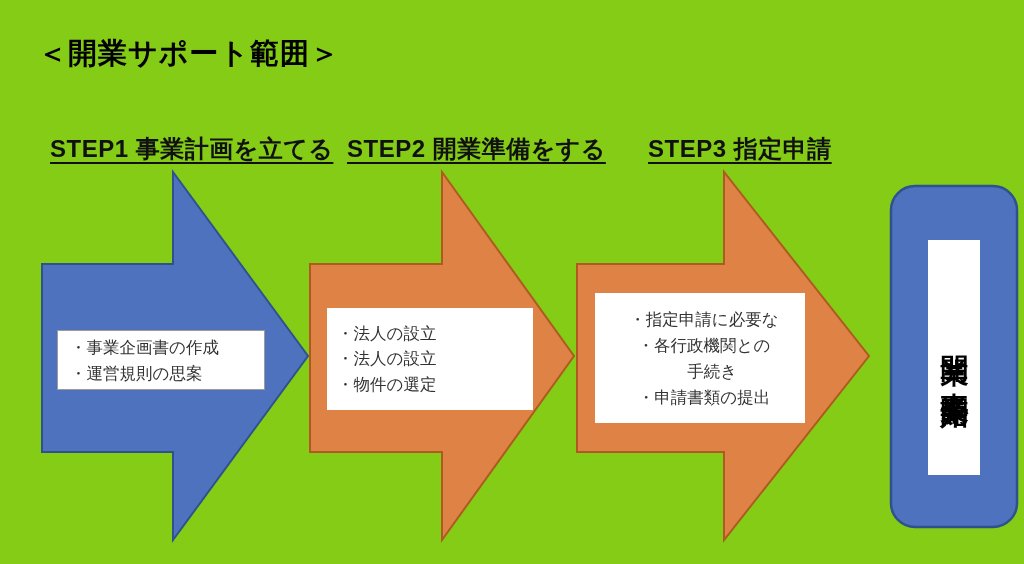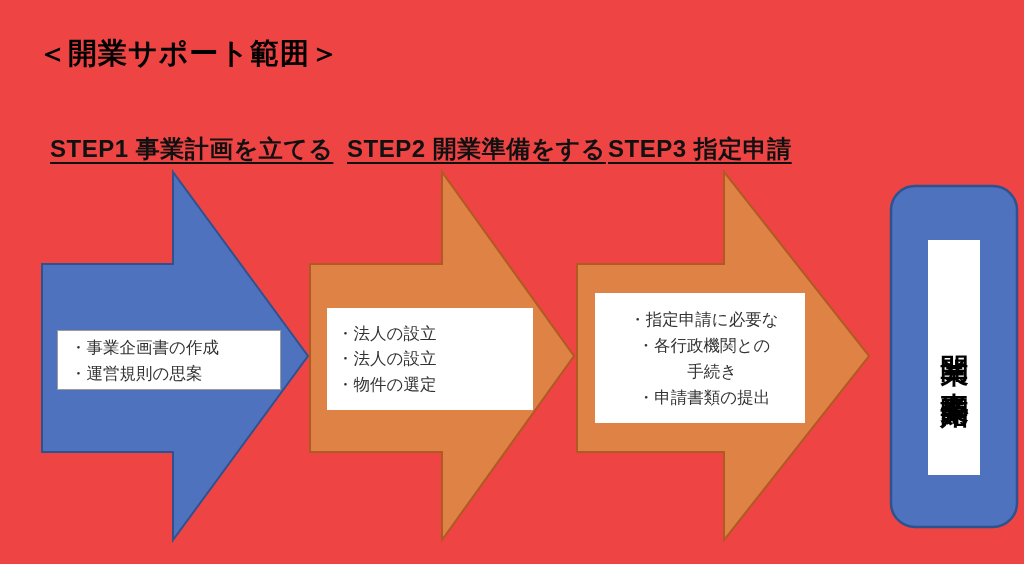--- a/index.html
+++ b/index.html
@@ -5,21 +5,21 @@
   html, body {
     margin: 0;
     padding: 0;
     background: #ffffff;
     font-family: "Liberation Sans", "DejaVu Sans", sans-serif;
   }
   .canvas {
     position: relative;
     width: 1024px;
     height: 564px;
-    background: #ef4444;
+    background: #84cc16;
     overflow: hidden;
   }
   .diagram-title {
     position: absolute;
     left: 38px;
     top: 34px;
     font-size: 29px;
     font-weight: 900;
     color: #000000;
     letter-spacing: 1px;
@@ -32,21 +32,21 @@
     font-weight: 700;
     color: #111111;
     text-decoration: underline;
     text-decoration-thickness: 2px;
     text-underline-offset: 5px;
     letter-spacing: 0.5px;
     white-space: nowrap;
   }
   .heading-1 { left: 50px; }
   .heading-2 { left: 347px; }
-  .heading-3 { left: 608px; text-align: right; }
+  .heading-3 { left: 648px; text-align: right; }
 
   .arrows-svg {
     position: absolute;
     left: 0;
     top: 0;
     z-index: 1;
   }
 
   .detail-box {
     position: absolute;
@@ -55,21 +55,21 @@
     font-size: 16.5px;
     z-index: 2;
     box-sizing: border-box;
     display: flex;
     flex-direction: column;
     justify-content: center;
     white-space: pre;
   }
   .detail-box .line { white-space: pre; }
   .box-1 {
-    left: 57px;  top: 330px;  width: 224px; height: 60px;
+    left: 57px;  top: 330px;  width: 208px; height: 60px;
     border: 1px solid #9b9b9b;
     padding-left: 12px;
     line-height: 26px;
   }
   .box-2 {
     left: 327px; top: 308px;  width: 206px; height: 102px;
     padding-left: 10px;
     line-height: 25.5px;
   }
   .box-3 {

